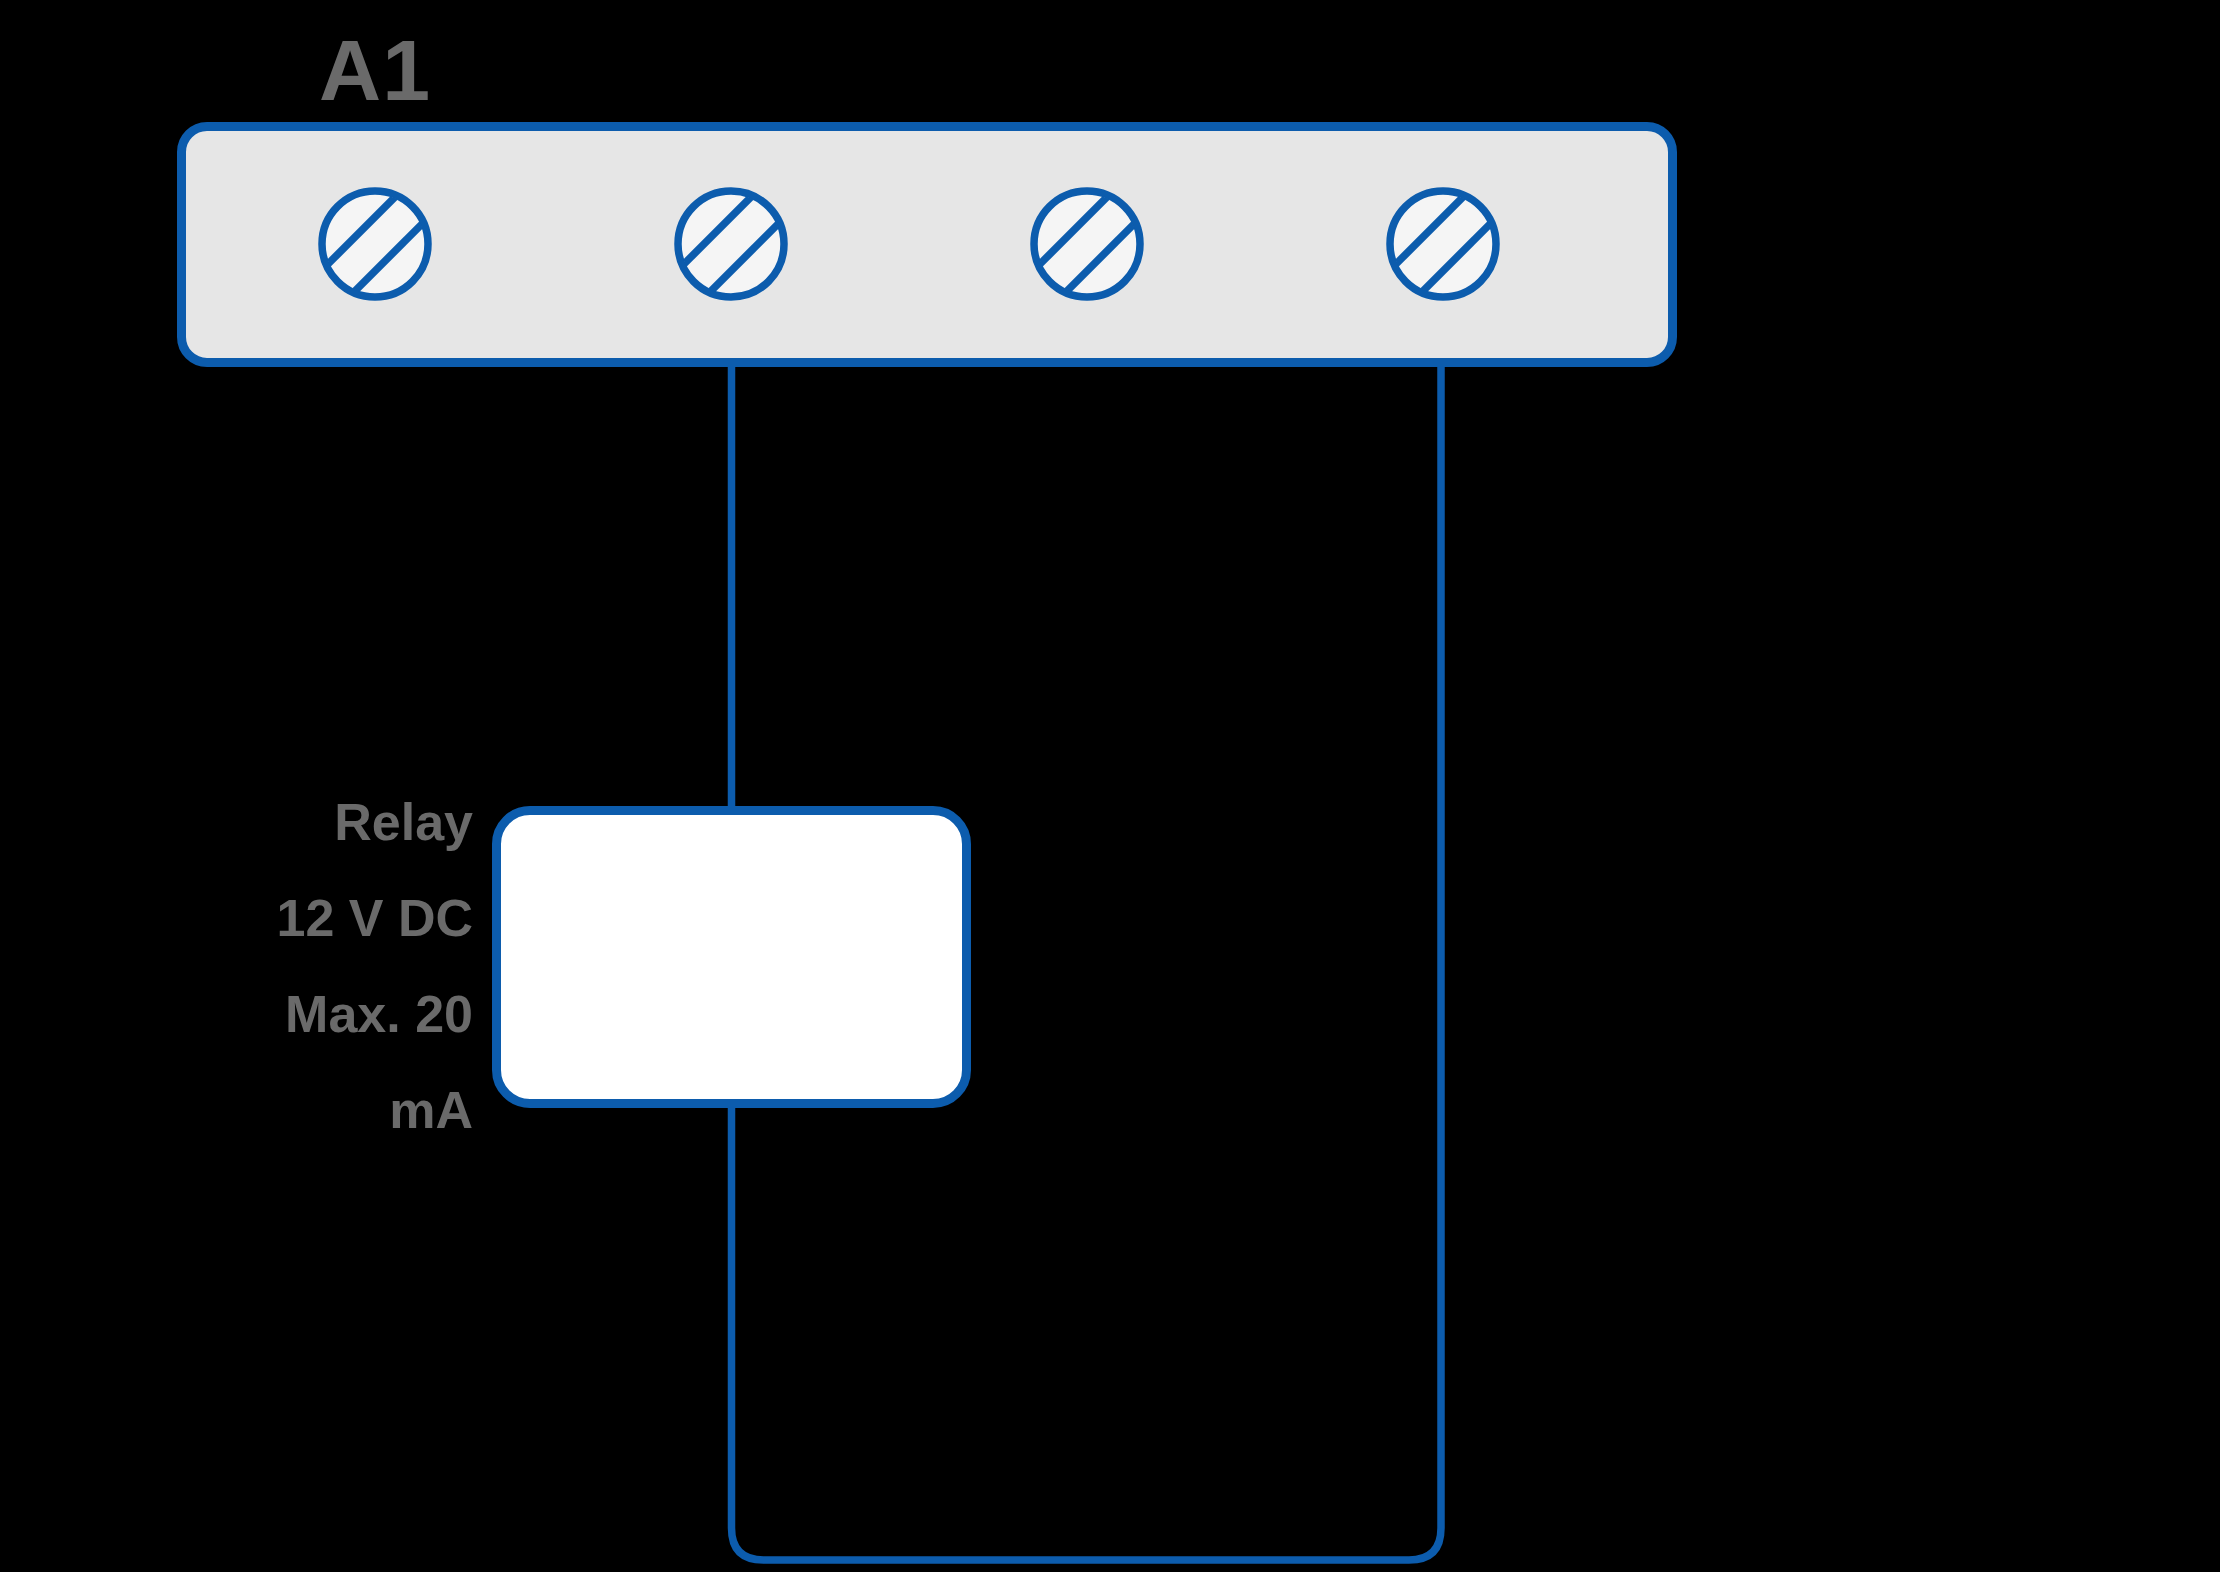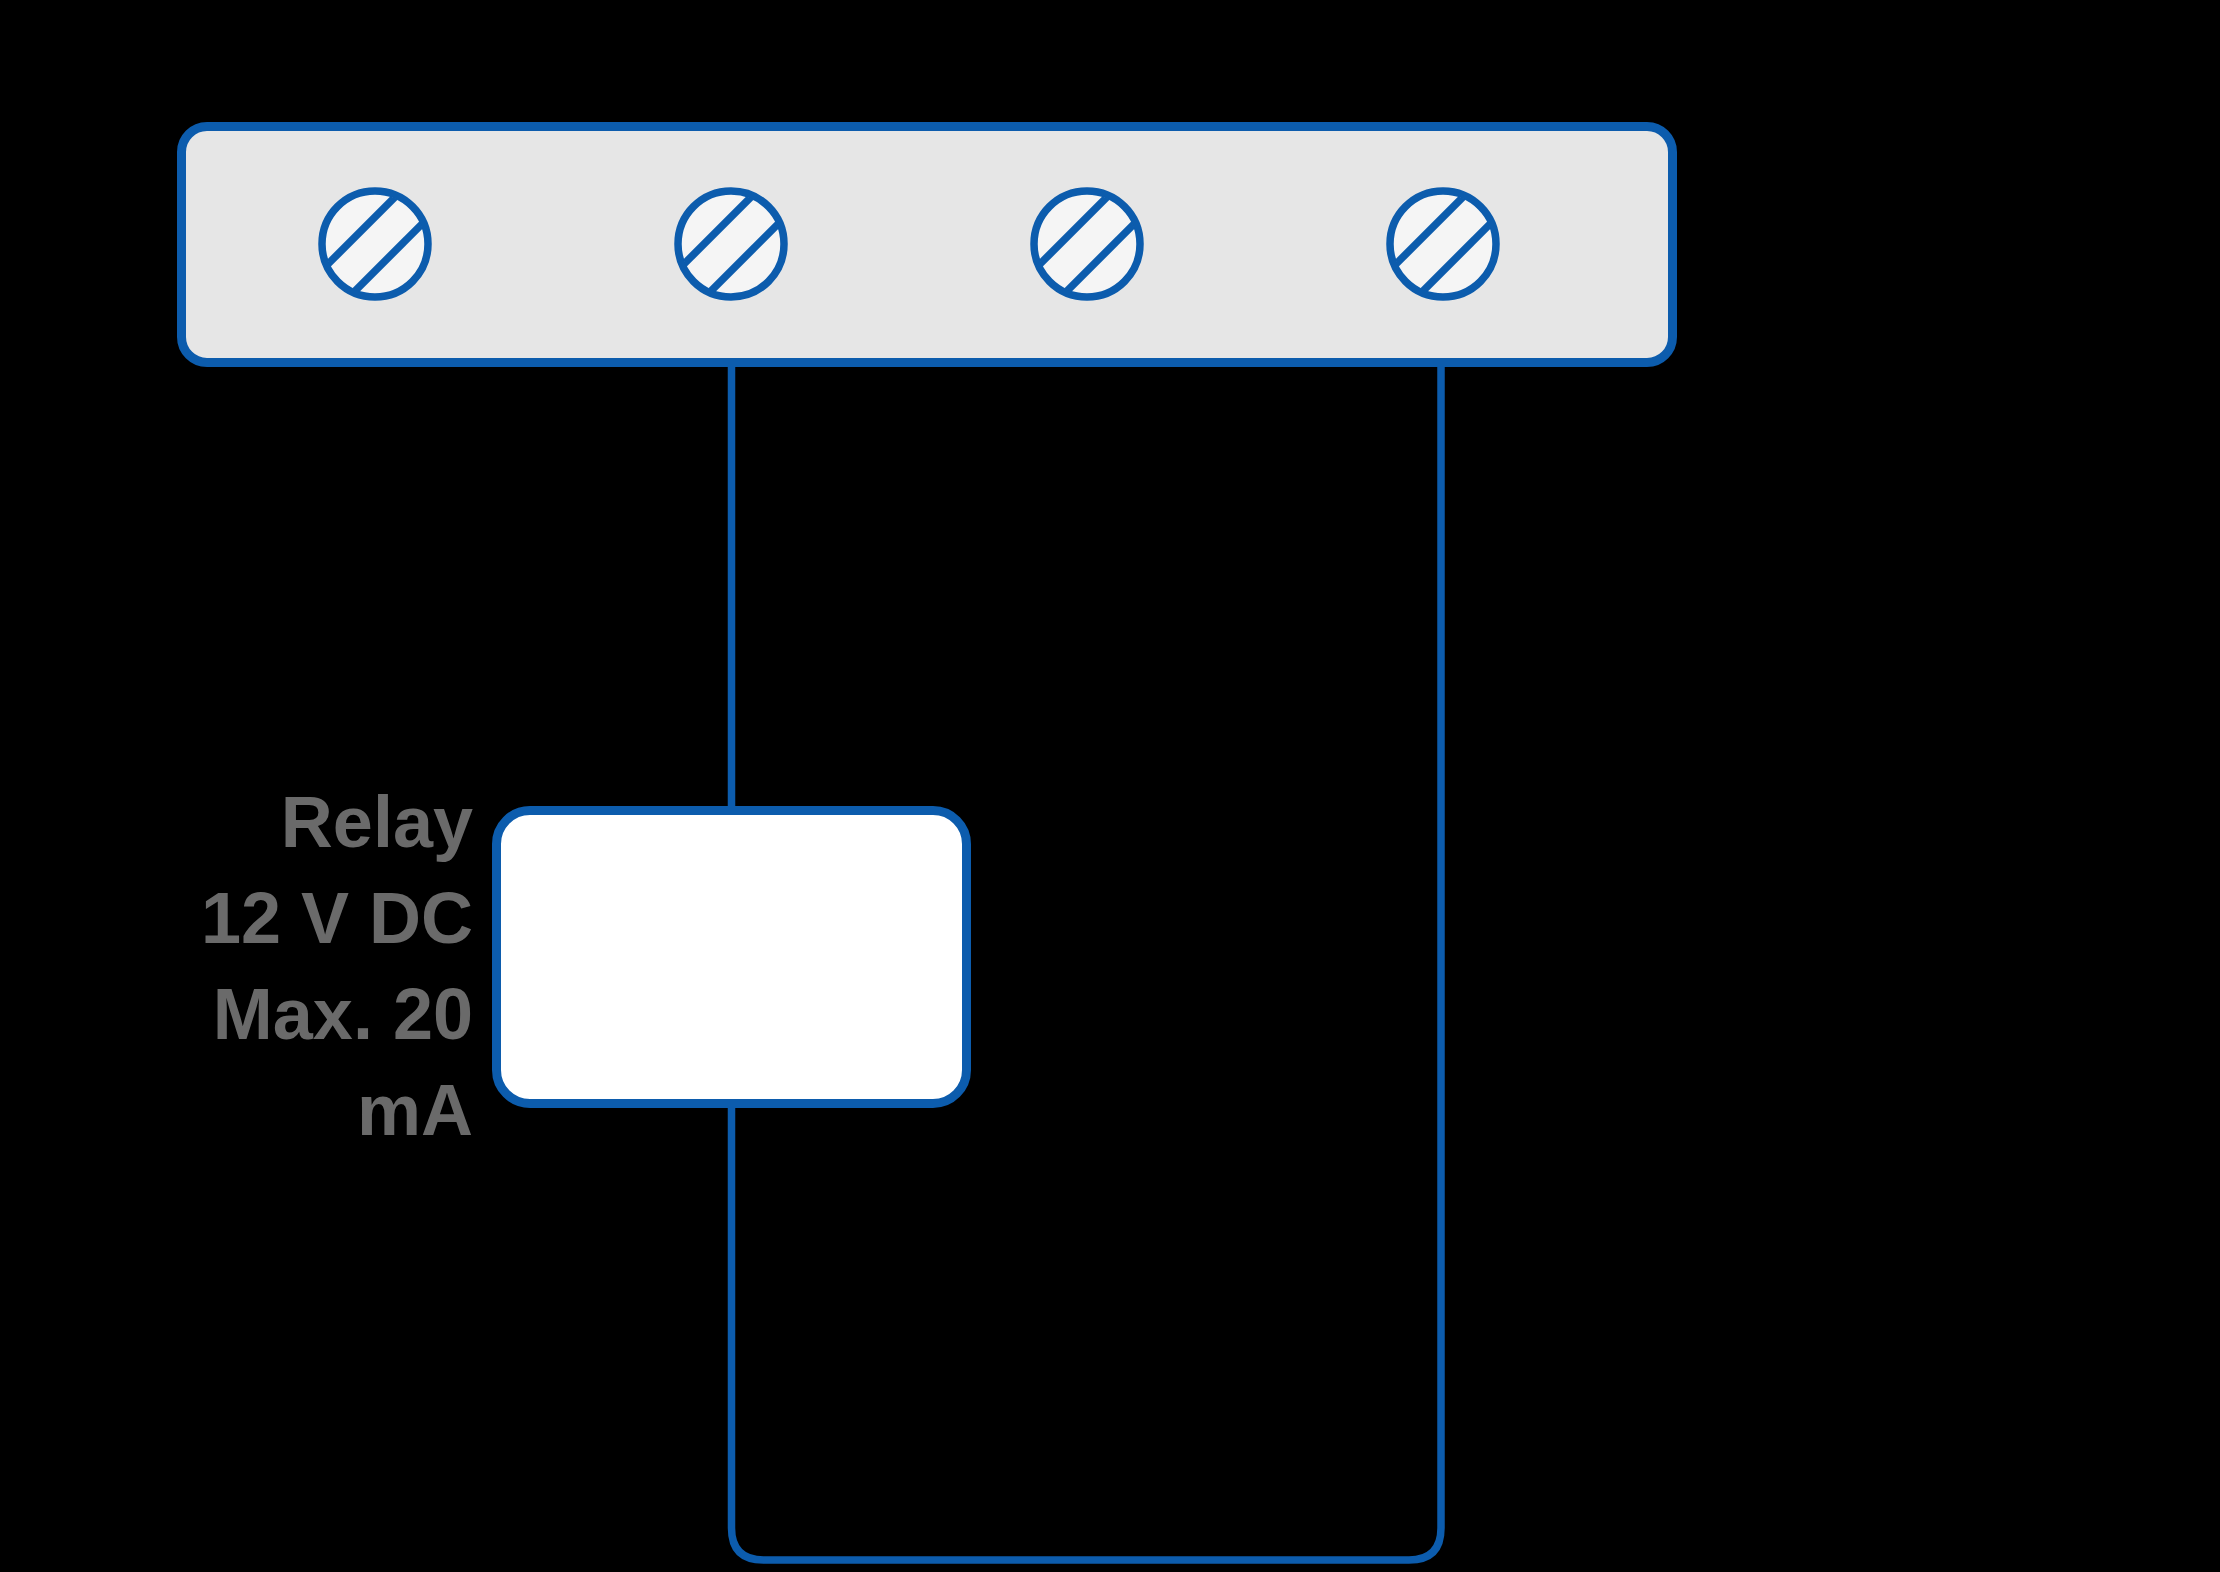--- a/index.html
+++ b/index.html
@@ -74,39 +74,40 @@
     background: #ffffff;
     border: 9px solid #0c5cad;
     border-radius: 38px;
   }
   .relay-note {
     position: absolute;
     left: 118px;
     top: 774px;
     width: 355px;
     text-align: right;
-    font-size: 72px;
+    font-size: 52px;
     line-height: 96px;
     font-weight: bold;
     color: #6a6a6a;
     white-space: pre-line;
   }
 </style>
 </head>
 <body>
 
 <div class="canvas">
 
   <svg class="wires-svg" viewBox="0 0 2220 1572" aria-hidden="true">
     <path class="wire" d="M 731.5 360 L 731.5 812"></path>
     <path class="wire" d="M 731.5 1102 L 731.5 1528 Q 731.5 1560 763.5 1560 L 1409 1560 Q 1441 1560 1441 1528 L 1441 360"></path>
   </svg>
 
   <div class="terminal-block"></div>
 
+  <div class="terminal-label label-a1">A1</div>
 
   <svg class="screw screw-a1" viewBox="0 0 120 120">
     <defs>
         <clipPath id="clip-a1">
           <circle cx="60" cy="60" r="50"></circle>
         </clipPath>
       </defs>
     <circle cx="60" cy="60" r="53" fill="#f5f5f5" stroke="#0c5cad" stroke-width="7.5"></circle>
     <g clip-path="url(#clip-a1)" stroke="#0c5cad" stroke-width="7.5">
       <line x1="-25" y1="118" x2="145" y2="-52"></line>

